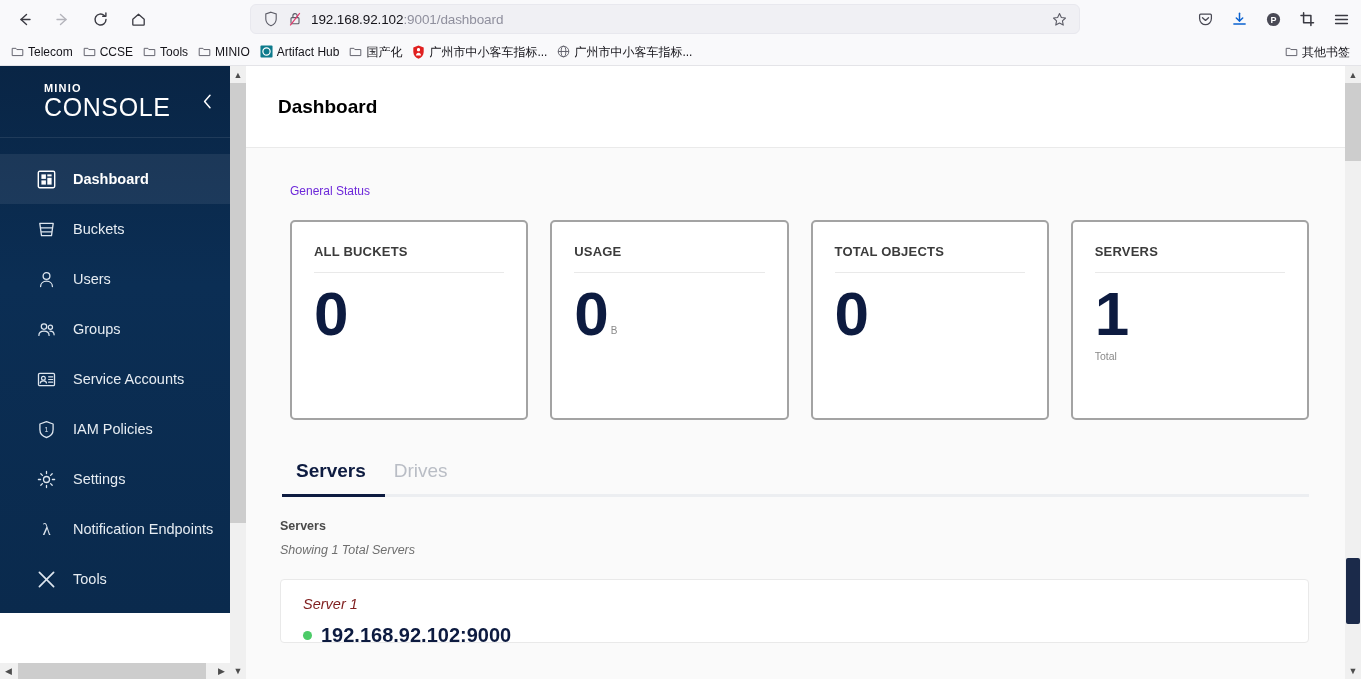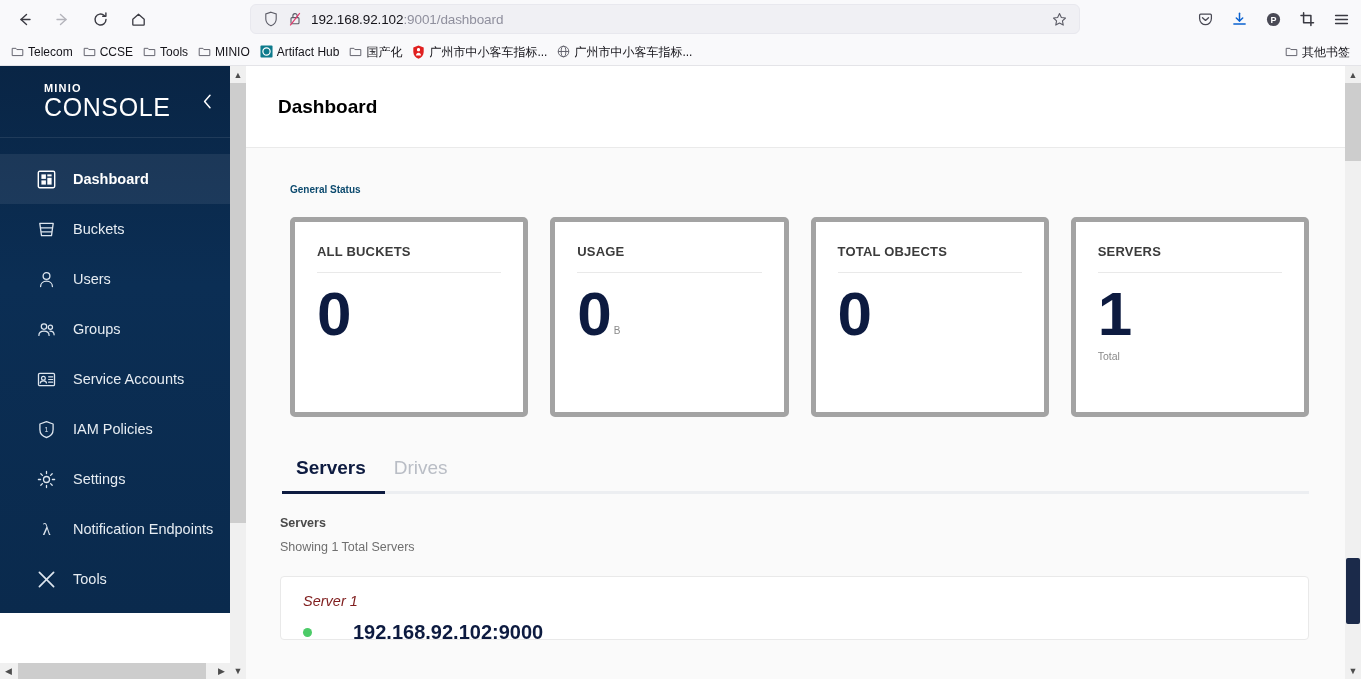--- a/index.html
+++ b/index.html
@@ -163,31 +163,31 @@
     border-bottom: 1px solid #eaeaea;
   }
   .page-title { font-size: 19px; font-weight: bold; color: #000000; }
 
   .content-body {
     background: #fafafa;
     min-height: 531px;
     padding: 0 0 0 0;
   }
   .section-label {
-    font-size: 10px; font-weight: bold; color: #0c4a6e;
+    font-size: 12px; font-weight: normal; color: #6d28d9;
     padding: 36px 0 0 44px;
   }
 
   .cards-row {
     display: flex; gap: 22px;
     padding: 22px 36px 0 44px;
   }
   .stat-card {
     flex: 1; height: 200px; background: #ffffff;
-    border: 5px solid #a3a3a3; border-radius: 5px;
+    border: 2px solid #a3a3a3; border-radius: 5px;
     padding: 22px 22px 0 22px;
     display: flex; flex-direction: column;
   }
   .card-title {
     font-size: 13px; font-weight: bold; color: #3b3b3b;
     letter-spacing: 0.2px; text-transform: uppercase;
   }
   .card-rule { height: 1px; background: #e9e9e9; margin: 13px 0 0 0; }
   .card-value-row { display: flex; align-items: flex-end; margin-top: 8px; }
   .card-value {
@@ -208,32 +208,32 @@
   .tabs-underline {
     height: 3px; background: #eceef1; position: relative;
   }
   .tabs-underline .active-bar {
     position: absolute; left: 0; top: 0; height: 3px; width: 103px;
     background: #0d1b40;
   }
 
   .servers-meta { padding: 22px 36px 0 34px; }
   .servers-label { font-size: 12.5px; font-weight: bold; color: #4a4a4a; }
-  .servers-count { font-size: 12.5px; color: #6f6f6f; margin-top: 10px; }
+  .servers-count { font-size: 12.5px; font-style: italic; color: #6f6f6f; margin-top: 10px; }
 
   .server-card {
     margin: 22px 36px 0 34px;
     background: #ffffff; border: 1px solid #e9e9e9; border-radius: 4px;
     padding: 16px 22px 16px 22px;
     height: 64px; overflow: hidden;
   }
   .server-name { font-size: 14.5px; color: #7f1d1d; font-style: italic; }
   .server-addr-row { display: flex; align-items: center; gap: 9px; margin-top: 12px; }
   .server-dot { width: 9px; height: 9px; border-radius: 50%; background: #4ccb68; flex: 0 0 9px; }
-  .server-addr { font-size: 20px; font-weight: bold; color: #0d1b40; margin-left: 32px; }
+  .server-addr { font-size: 20px; font-weight: bold; color: #0d1b40; }
 
   
   .page-scrollbar {
     position: absolute; right: 0; top: 0; width: 16px; height: 613px;
     background: #f0f0f0; z-index: 50;
   }
   .psb-arrow {
     position: absolute; left: 0; width: 16px; height: 17px;
     display: flex; align-items: center; justify-content: center;
     color: #4d4d4d; font-size: 9px;

